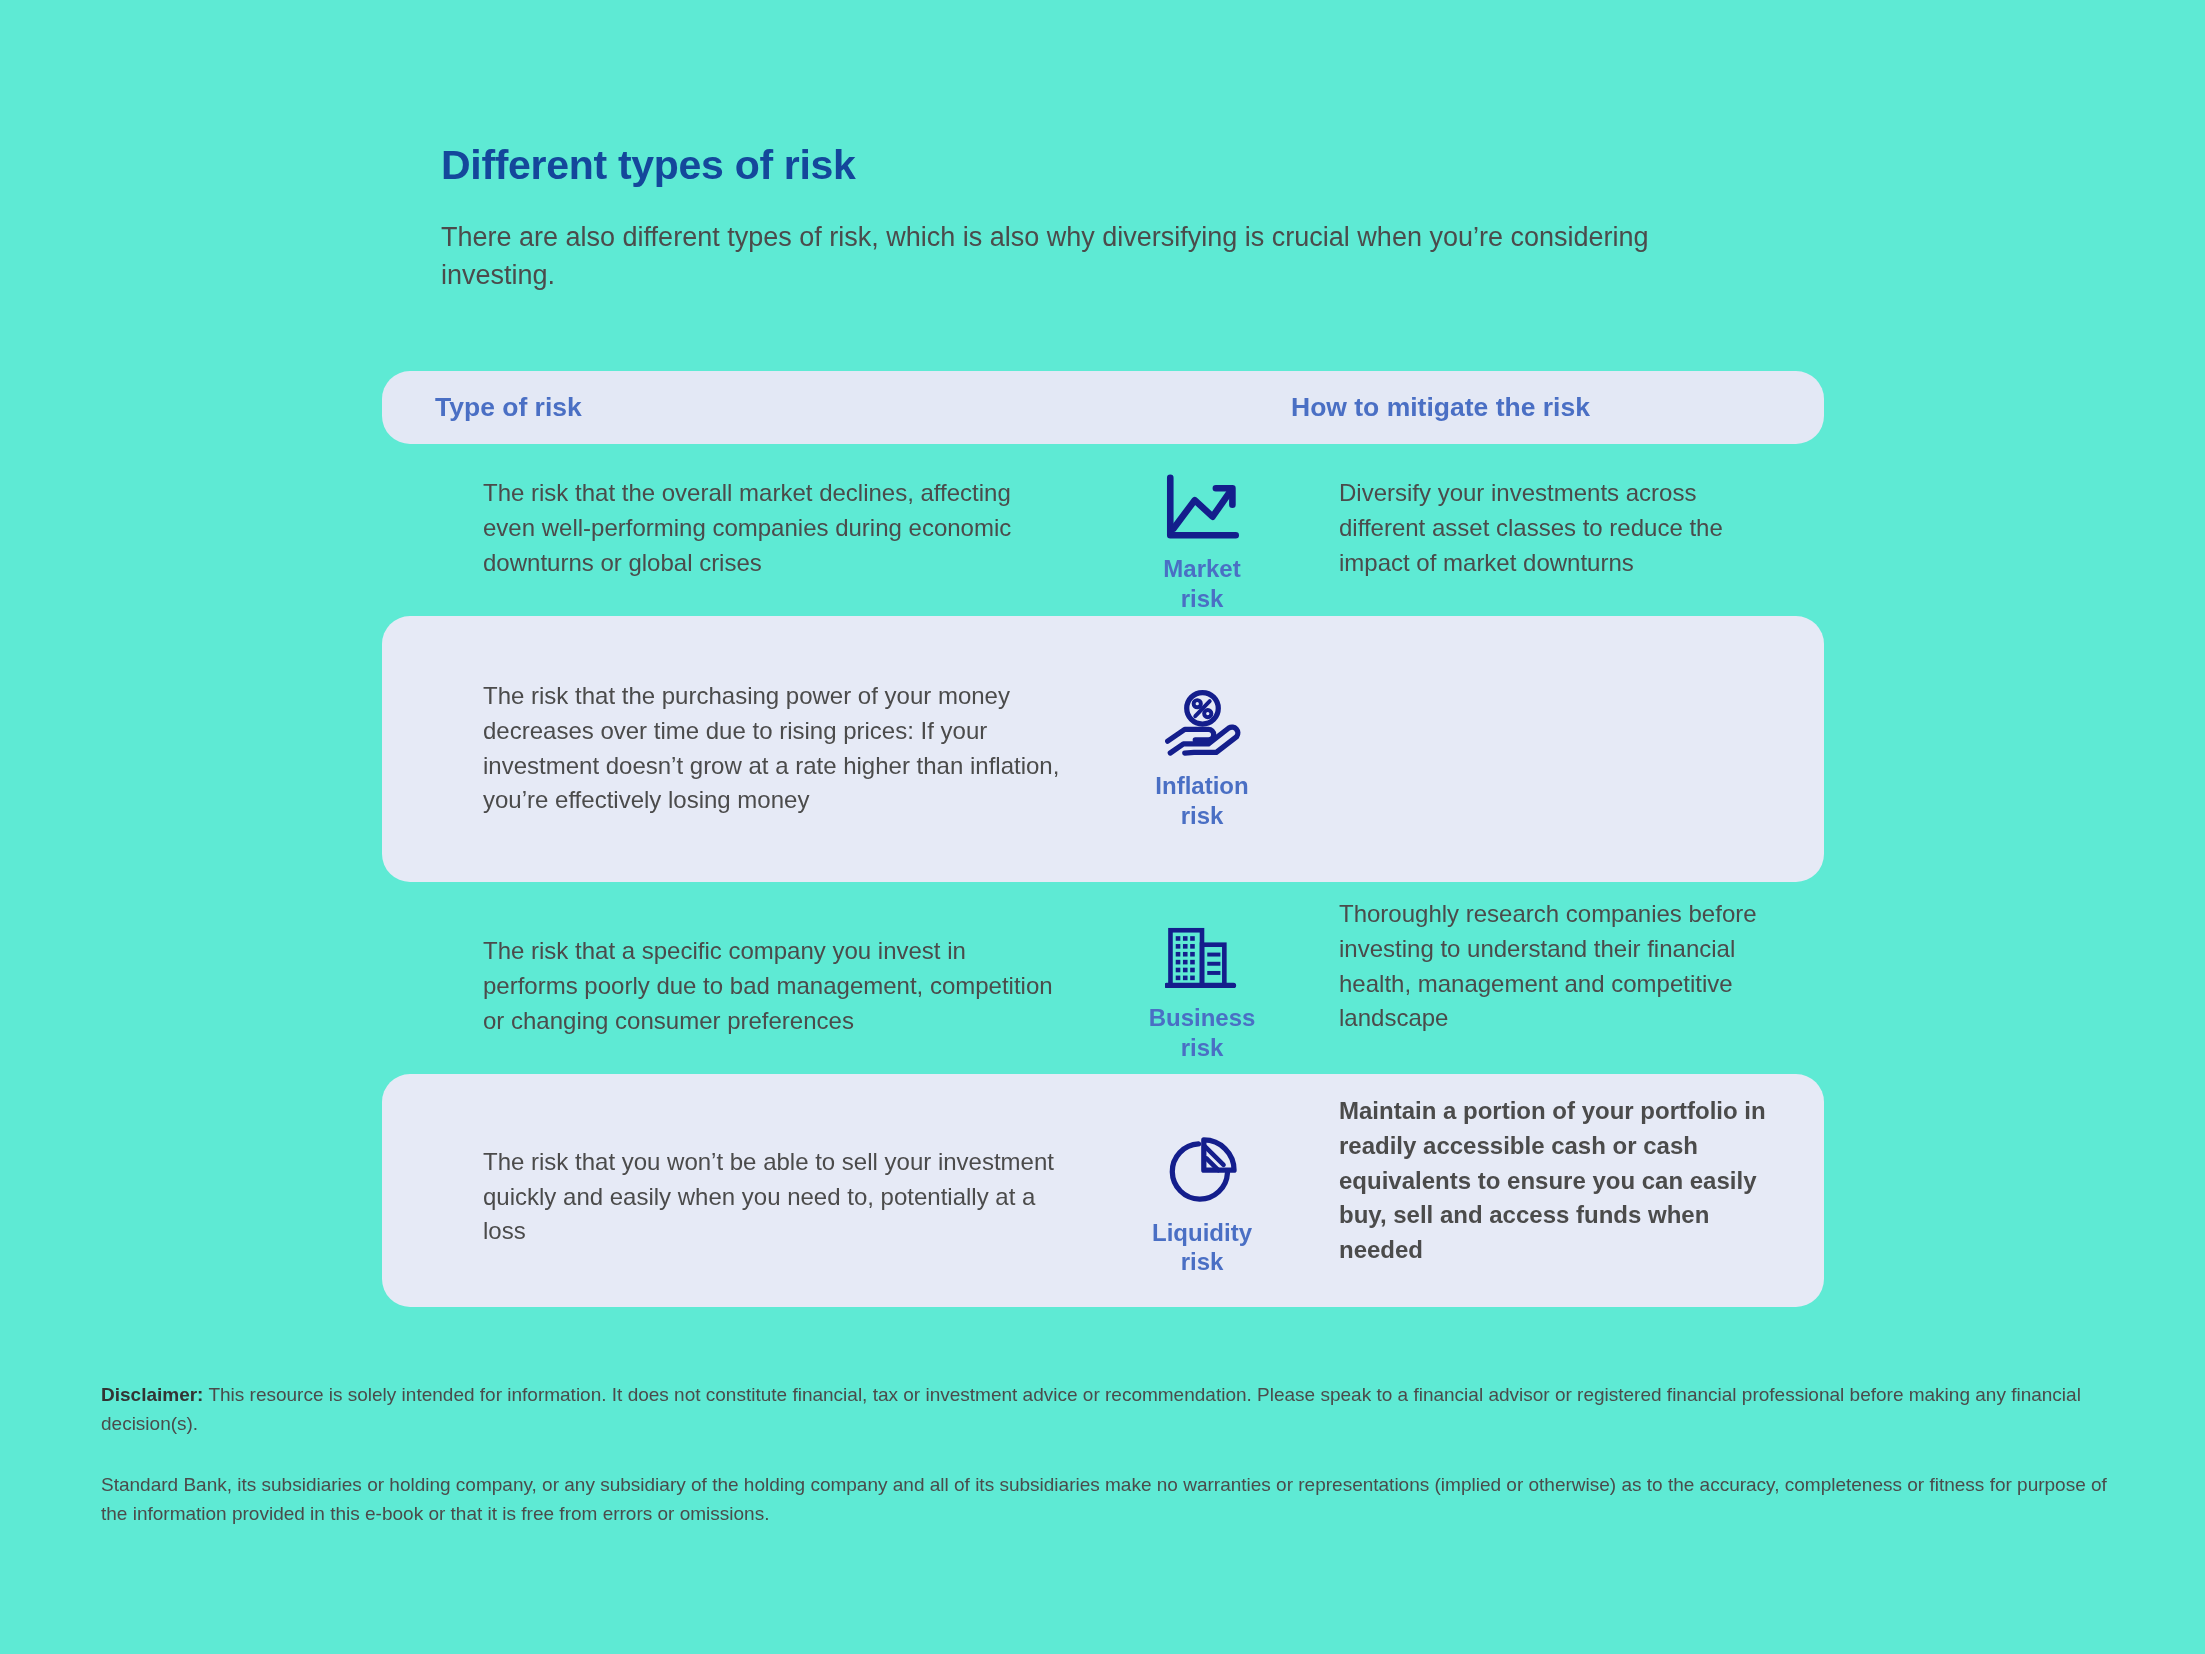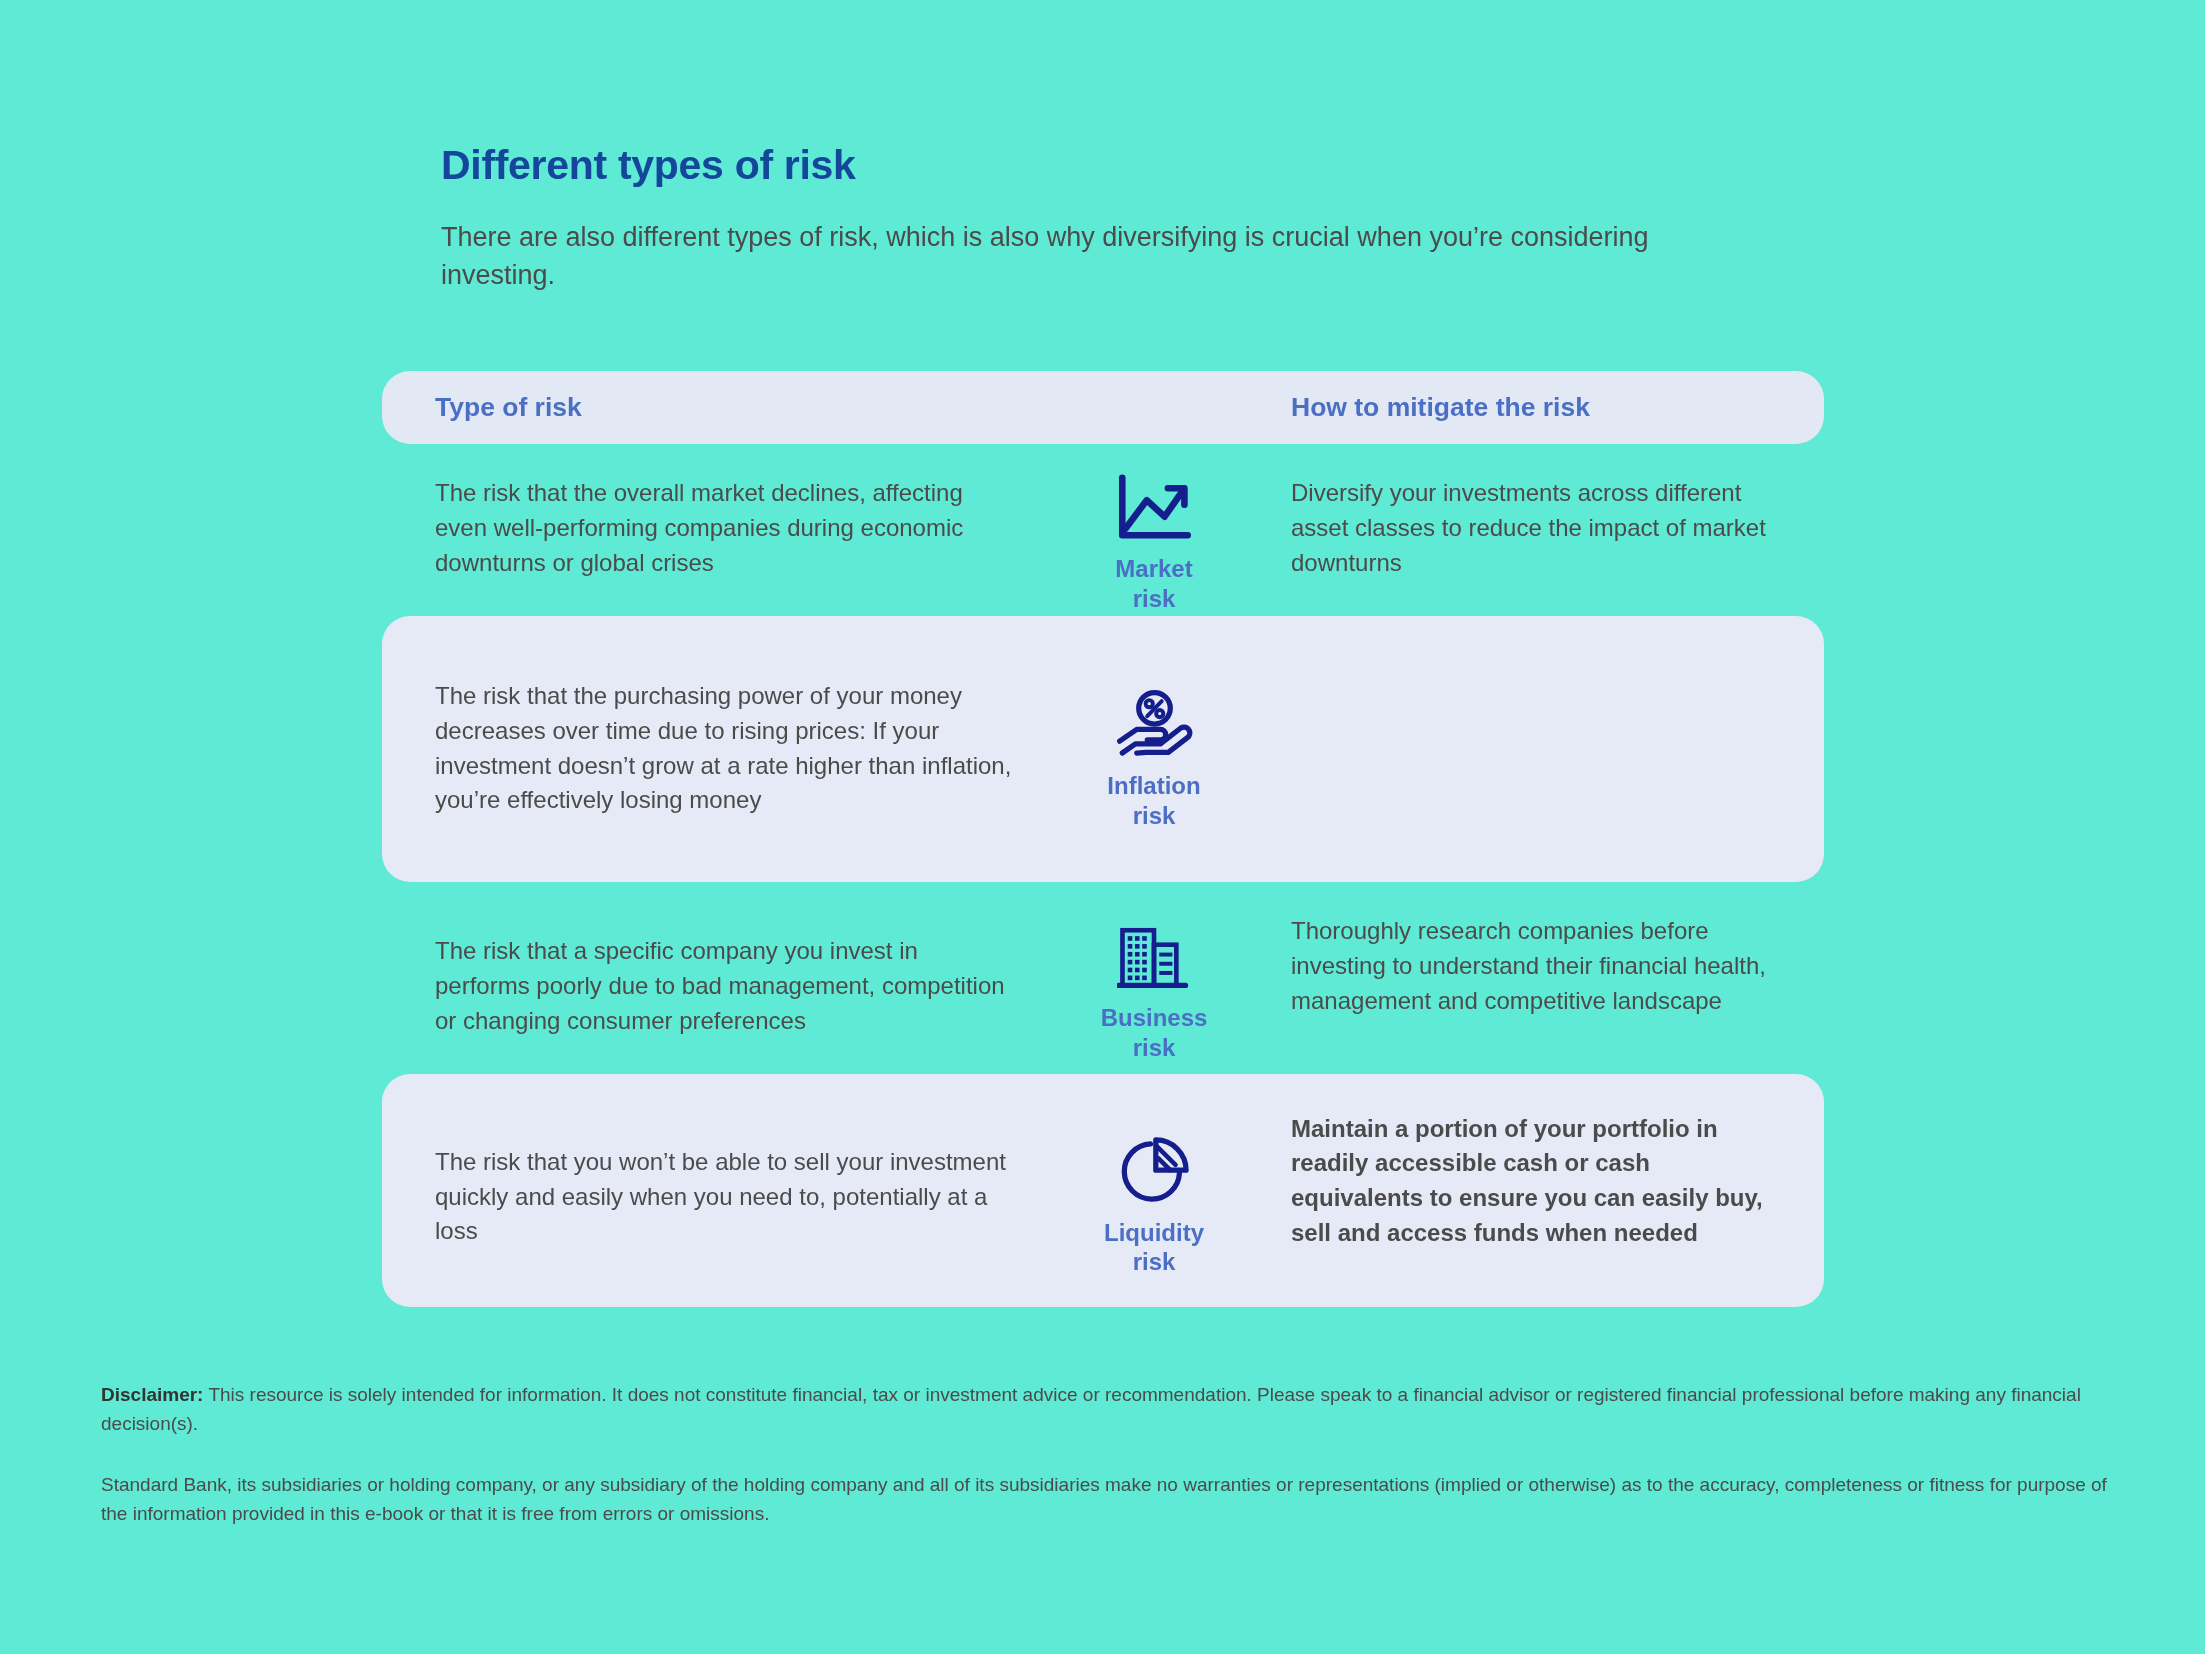--- a/index.html
+++ b/index.html
@@ -84,20 +84,21 @@
   .row-h-2 { height: 266px; margin-top: 2.6px; }
   .row-h-3 { height: 192px; }
   .row-h-4 { height: 233px; }
 
   .cell-desc {
     width: 582px;
     flex: 0 0 582px;
     font-size: 24px;
     line-height: 1.45;
     color: #4b4b4b;
+    margin-left: 48px;
   }
 
   .cell-icon {
     width: 274px;
     flex: 0 0 274px;
     display: flex;
     flex-direction: column;
     align-items: center;
     justify-content: center;
   }

